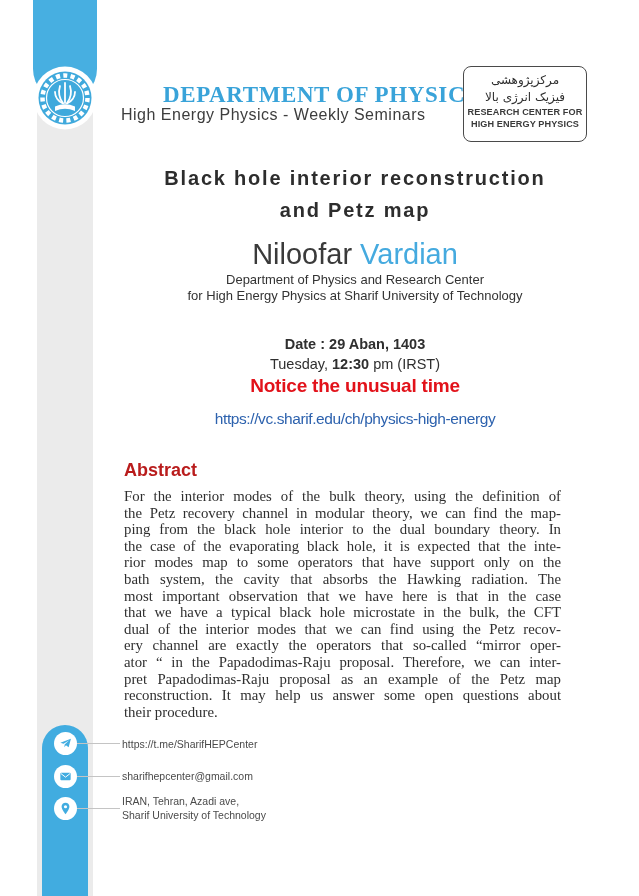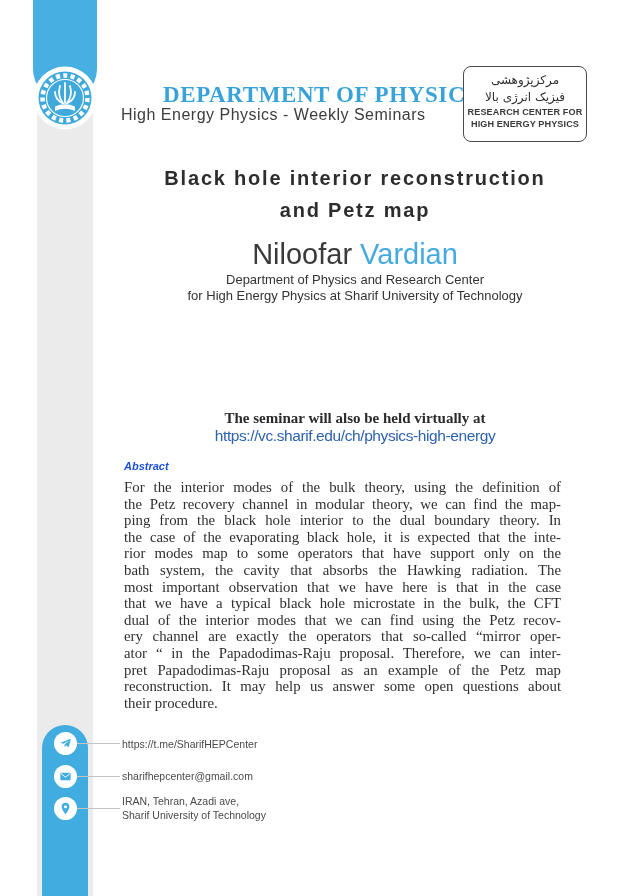--- a/index.html
+++ b/index.html
@@ -34,21 +34,21 @@
   .speaker{font-size:29px;color:#3A3A3A;white-space:nowrap;}
   .speaker .last{color:#45AADF;margin-left:8px;text-align:center;}
   .affil{font-size:13px;line-height:16px;color:#333333;white-space:nowrap;}
   .date-line{font-size:14.5px;line-height:20px;color:#2F2F2F;}
   .bold{font-weight:bold;}
   .notice{font-size:19px;font-weight:bold;color:#E2121A;letter-spacing:-.2px;white-space:nowrap;}
   .virt-intro{font-family:"Liberation Serif",serif;font-weight:bold;font-size:15px;color:#2A2A2A;white-space:nowrap;}
   .virt-url{font-size:15.5px;letter-spacing:-.4px;color:#2D62AE;text-decoration:none;white-space:nowrap;display:inline-block;}
   
   .abstract{position:absolute;left:124px;top:460px;width:437px;}
-  .abs-head{font-size:11px;font-weight:bold;color:#1d4ed8;margin-bottom:7px;font-style:italic;}
+  .abs-head{font-size:18px;font-weight:bold;color:#b91c1c;margin-bottom:7px;}
   .abs-line{
     font-family:"Liberation Serif",serif;font-size:14.8px;line-height:16.6px;height:16.6px;
     color:#2F2F2F;text-align:justify;text-align-last:justify;white-space:nowrap;overflow:visible;
   }
   .abs-line.last{text-align-last:left;}
   
   .c-circle{position:absolute;left:54px;width:23px;height:23px;border-radius:50%;background:#fff;
     display:flex;align-items:center;justify-content:center;}
   .c-circle svg{display:block;}
   .c-line{position:absolute;left:77px;width:43px;height:1px;background:#C4C4C4;}
@@ -98,23 +98,27 @@
 
   <div class="col speaker" style="top:238px">
     <span>Niloofar</span><span class="last">Vardian</span>
   </div>
 
   <div class="col" style="top:272px">
     <div class="affil">Department of Physics and Research Center</div>
     <div class="affil">for High Energy Physics at Sharif University of Technology</div>
   </div>
 
+  <div class="col" style="top:334px">
+    <div class="date-line bold">Date : 29 Aban, 1403</div>
+    <div class="date-line"><span>Tuesday, </span><span class="bold">12:30</span><span> pm (IRST)</span></div>
+    <div class="notice" style="margin-top:1px">Notice the unusual time</div>
+  </div>
 
   <div class="col" style="top:410px">
-    <div class="virt-intro">The seminar will also be held virtually at</div>
     <a class="virt-url" href="#">https://vc.sharif.edu/ch/physics-high-energy</a>
   </div>
 
   <div class="abstract">
     <div class="abs-head">Abstract</div>
     <div class="abs-line">For the interior modes of the bulk theory, using the definition of</div>
     <div class="abs-line">the Petz recovery channel in modular theory, we can find the map-</div>
     <div class="abs-line">ping from the black hole interior to the dual boundary theory. In</div>
     <div class="abs-line">the case of the evaporating black hole, it is expected that the inte-</div>
     <div class="abs-line">rior modes map to some operators that have support only on the</div>

